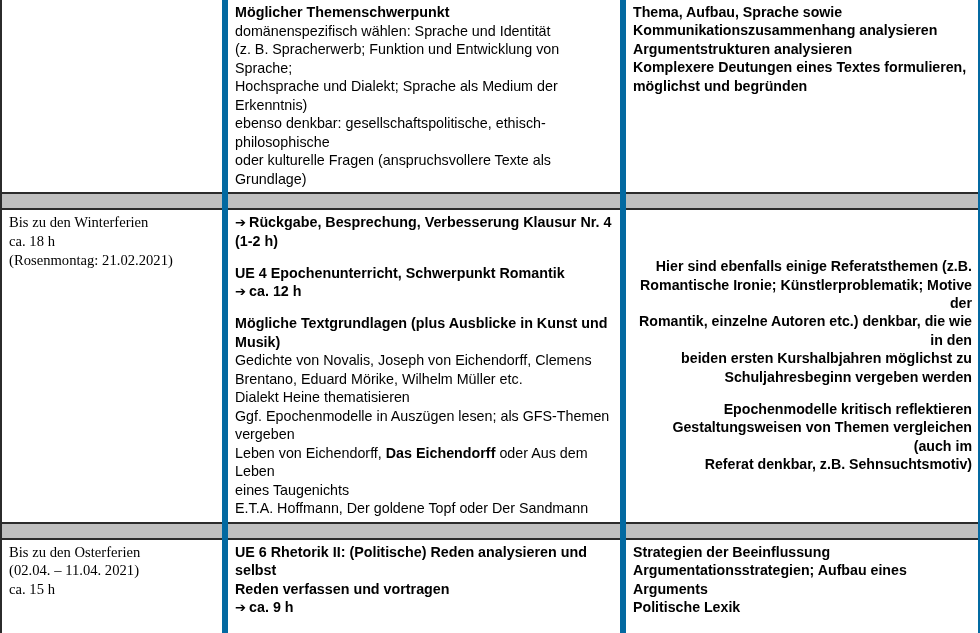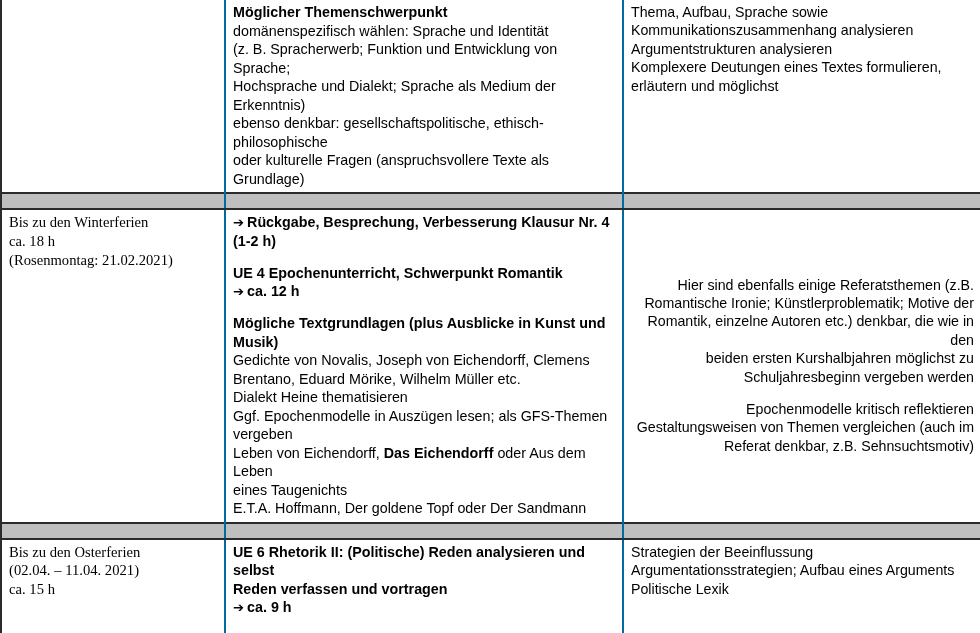--- a/index.html
+++ b/index.html
@@ -31,21 +31,21 @@
   }
 
   col.c-period { width: 224px; }
   col.c-content { width: 398px; }
   col.c-compet { width: 358px; }
 
   td {
     vertical-align: top;
     padding: 0;
     border-left: 2px solid #2b2b2b;
-    border-right: 2px solid #0369a1;
+    border-right: 6px solid #0369a1;
     background: #ffffff;
   }
 
   td.cell {
     padding: 3px 6px 4px 7px;
   }
 
   
   tr.spacer td {
     background: #bfbfbf;
@@ -77,21 +77,21 @@
     font-family: "DejaVu Sans", sans-serif;
     font-size: 13.2px;
     padding-right: 3px;
   }
 
   
   .compet {
     font-size: 14.2px;
     line-height: 1.30;
   }
-  .compet .ln { display: block; white-space: pre-wrap; }
+  .compet .ln { display: block; white-space: pre-wrap; font-weight: bold; }
   .compet .blank { display: block; height: 0.95em; }
 
   td.row1-left   { height: 112px; }
   td.row2-left   { height: 241px; border-radius: 10px; }
   td.row3-left   { height: 86px; }
 
   td.vcenter { vertical-align: middle; text-align: right; }
   .nobordertop { border-top: none; }
 </style>
 </head>
@@ -120,21 +120,21 @@
             <span class="ln">ebenso denkbar: gesellschaftspolitische, ethisch-philosophische</span>
             <span class="ln">oder kulturelle Fragen (anspruchsvollere Texte als Grundlage)</span>
           </div>
         </td>
         <td class="cell row1-left nobordertop">
           <div class="compet">
             <span class="ln">Thema, Aufbau, Sprache sowie</span>
             <span class="ln">Kommunikationszusammenhang analysieren</span>
             <span class="ln">Argumentstrukturen analysieren</span>
             <span class="ln">Komplexere Deutungen eines Textes formulieren,</span>
-            <span class="ln">erläutern und möglichst</span>
+            <span class="ln">möglichst und begründen</span>
           </div>
         </td>
       </tr>
 
       <tr class="spacer">
         <td></td>
         <td></td>
         <td></td>
       </tr>
 

